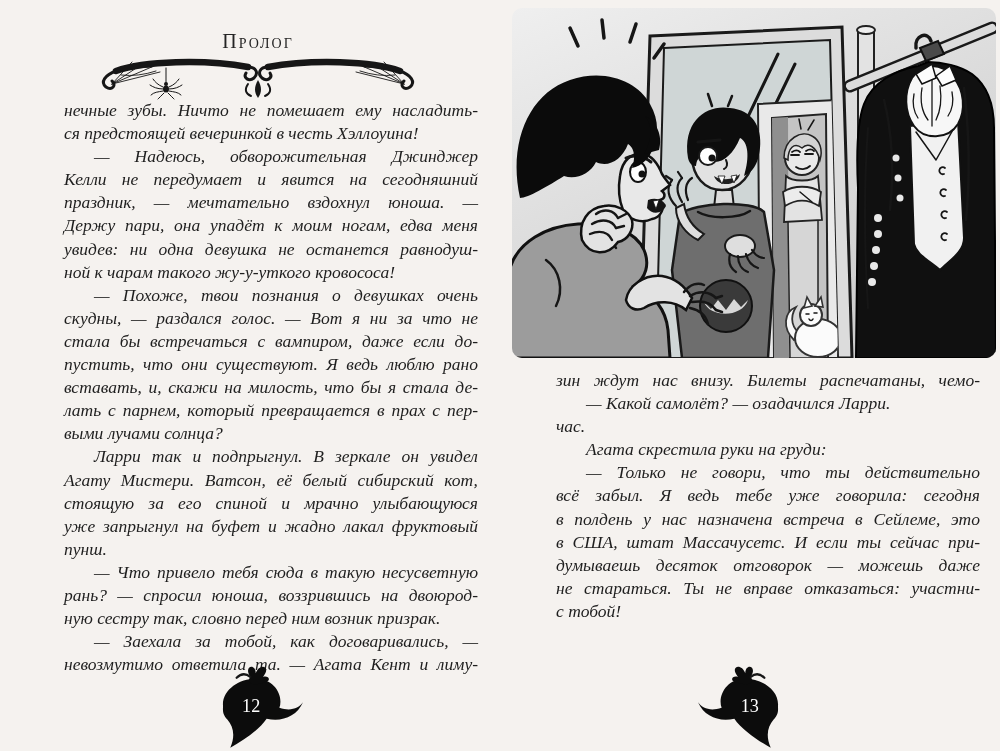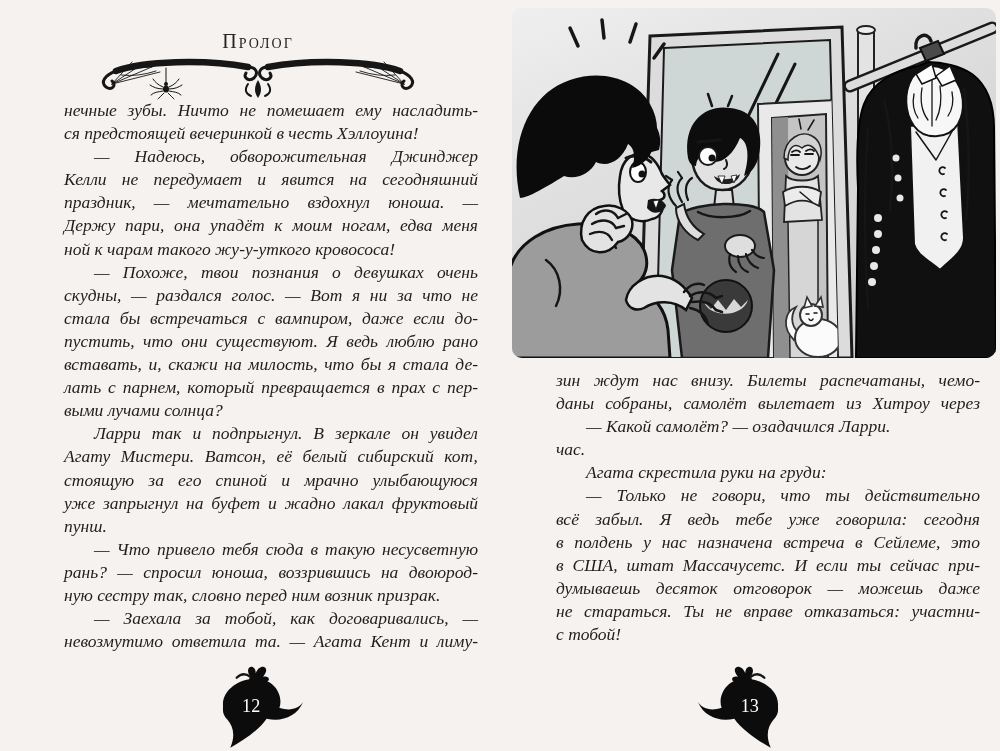--- a/index.html
+++ b/index.html
@@ -101,20 +101,21 @@
       <div class="tline end">ся предстоящей вечеринкой в честь Хэллоуина!</div>
 
       <div class="tline indent">— Надеюсь, обворожительная Джинджер</div>
 
       <div class="tline">Келли не передумает и явится на сегодняшний</div>
 
       <div class="tline">праздник, — мечтательно вздохнул юноша. —</div>
 
       <div class="tline">Держу пари, она упадёт к моим ногам, едва меня</div>
 
+      <div class="tline">увидев: ни одна девушка не останется равнодуш-</div>
 
       <div class="tline end">ной к чарам такого жу-у-уткого кровососа!</div>
 
       <div class="tline indent">— Похоже, твои познания о девушках очень</div>
 
       <div class="tline">скудны, — раздался голос. — Вот я ни за что не</div>
 
       <div class="tline">стала бы встречаться с вампиром, даже если до-</div>
 
       <div class="tline">пустить, что они существуют. Я ведь люблю рано</div>
@@ -338,21 +339,20 @@
             <path d="M204,302 L210,304"></path>
       </g>
     </g>
   </svg>
   </div>
 
   <div class="page-text" id="right-text">
 
       <div class="tline">зин ждут нас внизу. Билеты распечатаны, чемо-</div>
 
-      <div class="tline">даны собраны, самолёт вылетает из Хитроу через</div>
 
       <div class="tline indent end">— Какой самолёт? — озадачился Ларри.</div>
 
       <div class="tline end">час.</div>
 
       <div class="tline indent end">Агата скрестила руки на груди:</div>
 
       <div class="tline indent">— Только не говори, что ты действительно</div>
 
       <div class="tline">всё забыл. Я ведь тебе уже говорила: сегодня</div>

